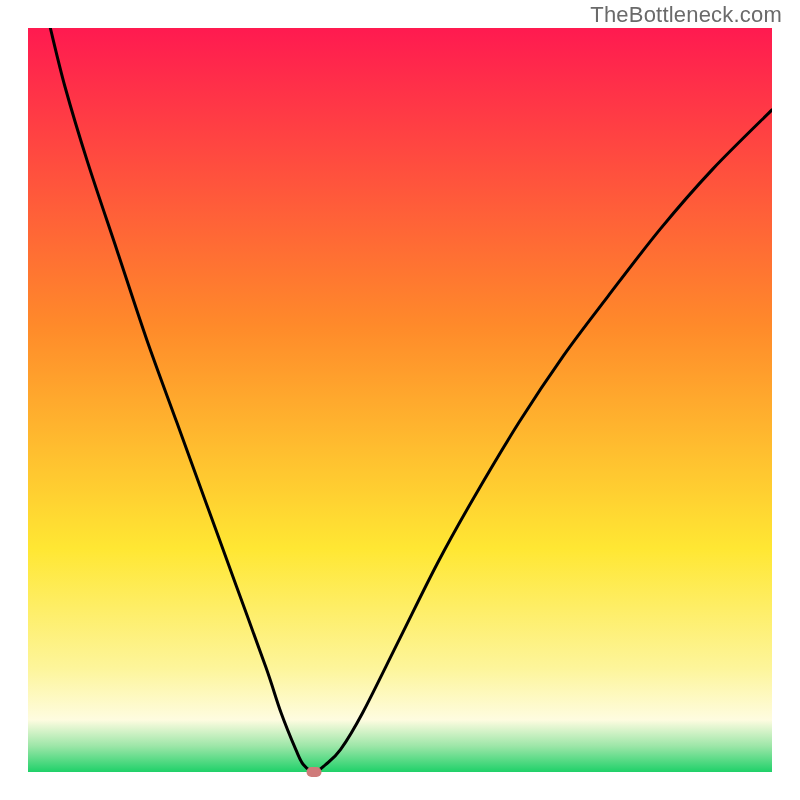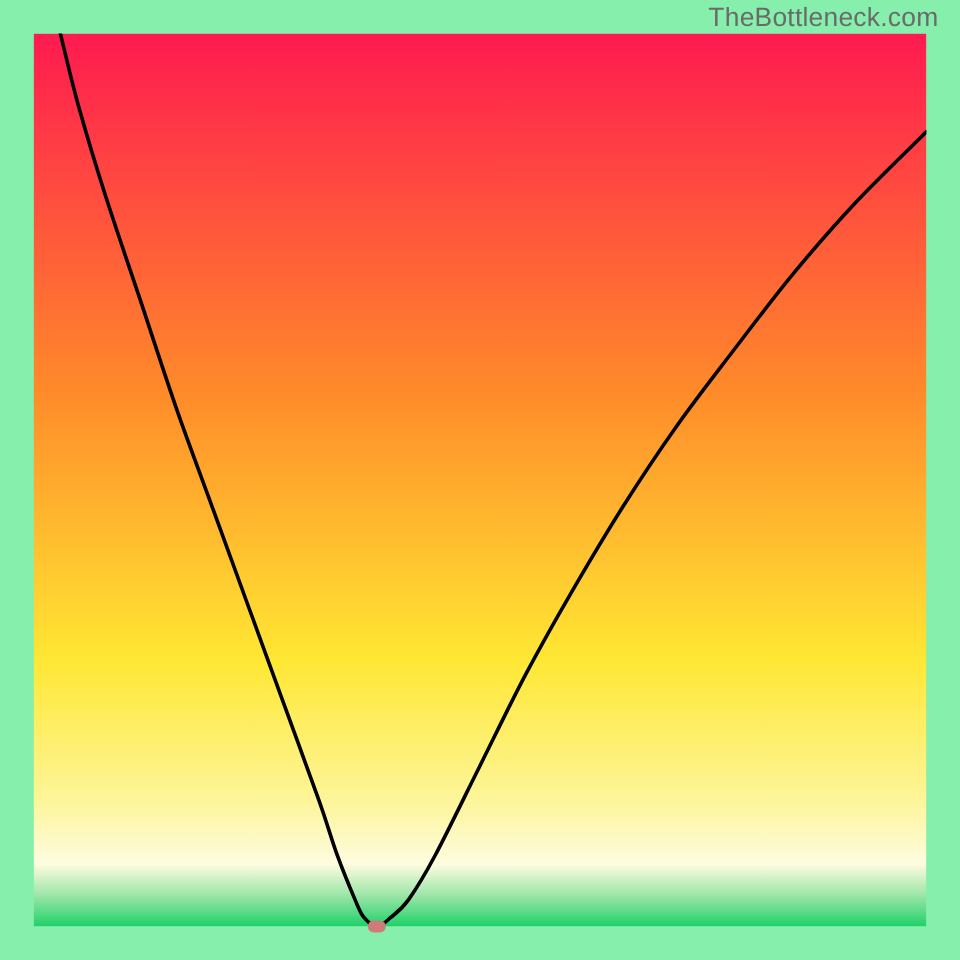--- a/index.html
+++ b/index.html
@@ -8,21 +8,21 @@
     width: 800px;
     height: 800px;
     background: #000;
     font-family: Arial, Helvetica, sans-serif;
     overflow: hidden;
   }
   .frame {
     position: absolute;
     left: 0; top: 0;
     width: 800px; height: 800px;
-    background: #86efac;
+    background: #ffffff;
   }
   .watermark {
     position: absolute;
     top: 2px;
     right: 18px;
     color: #6a6a6a;
     font-size: 22px;
     font-weight: 500;
     letter-spacing: 0.2px;
     z-index: 10;

